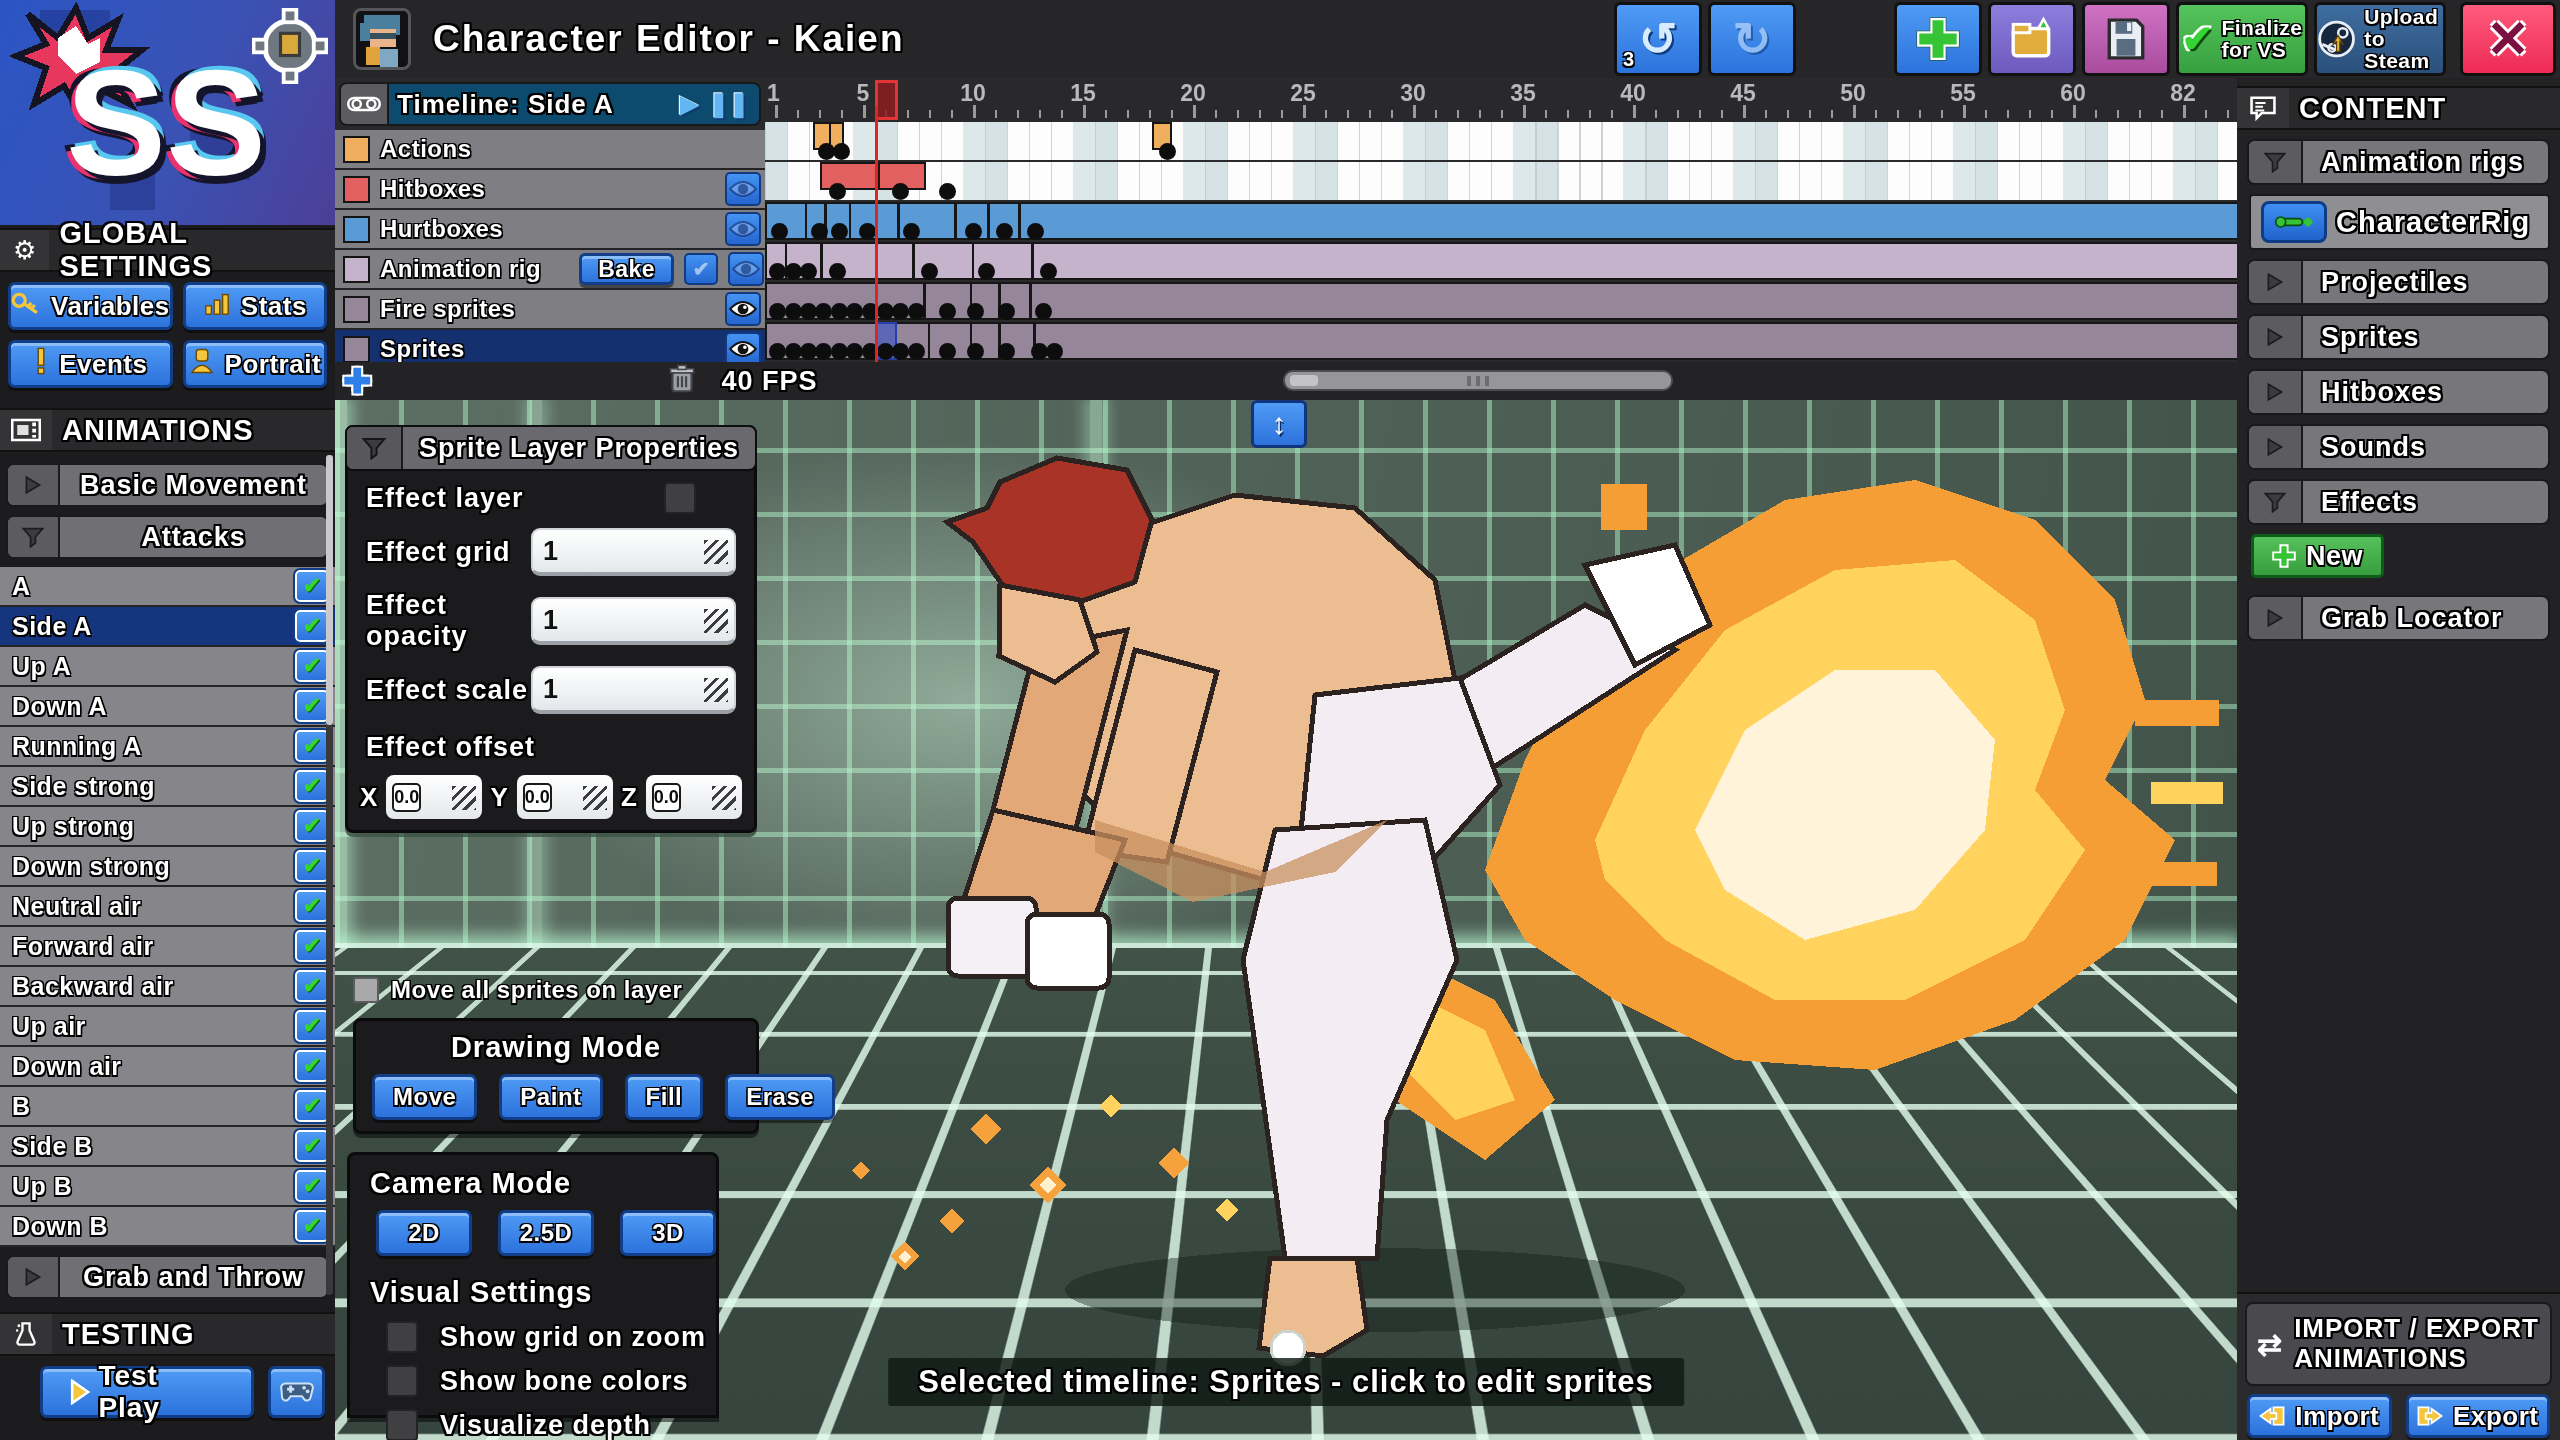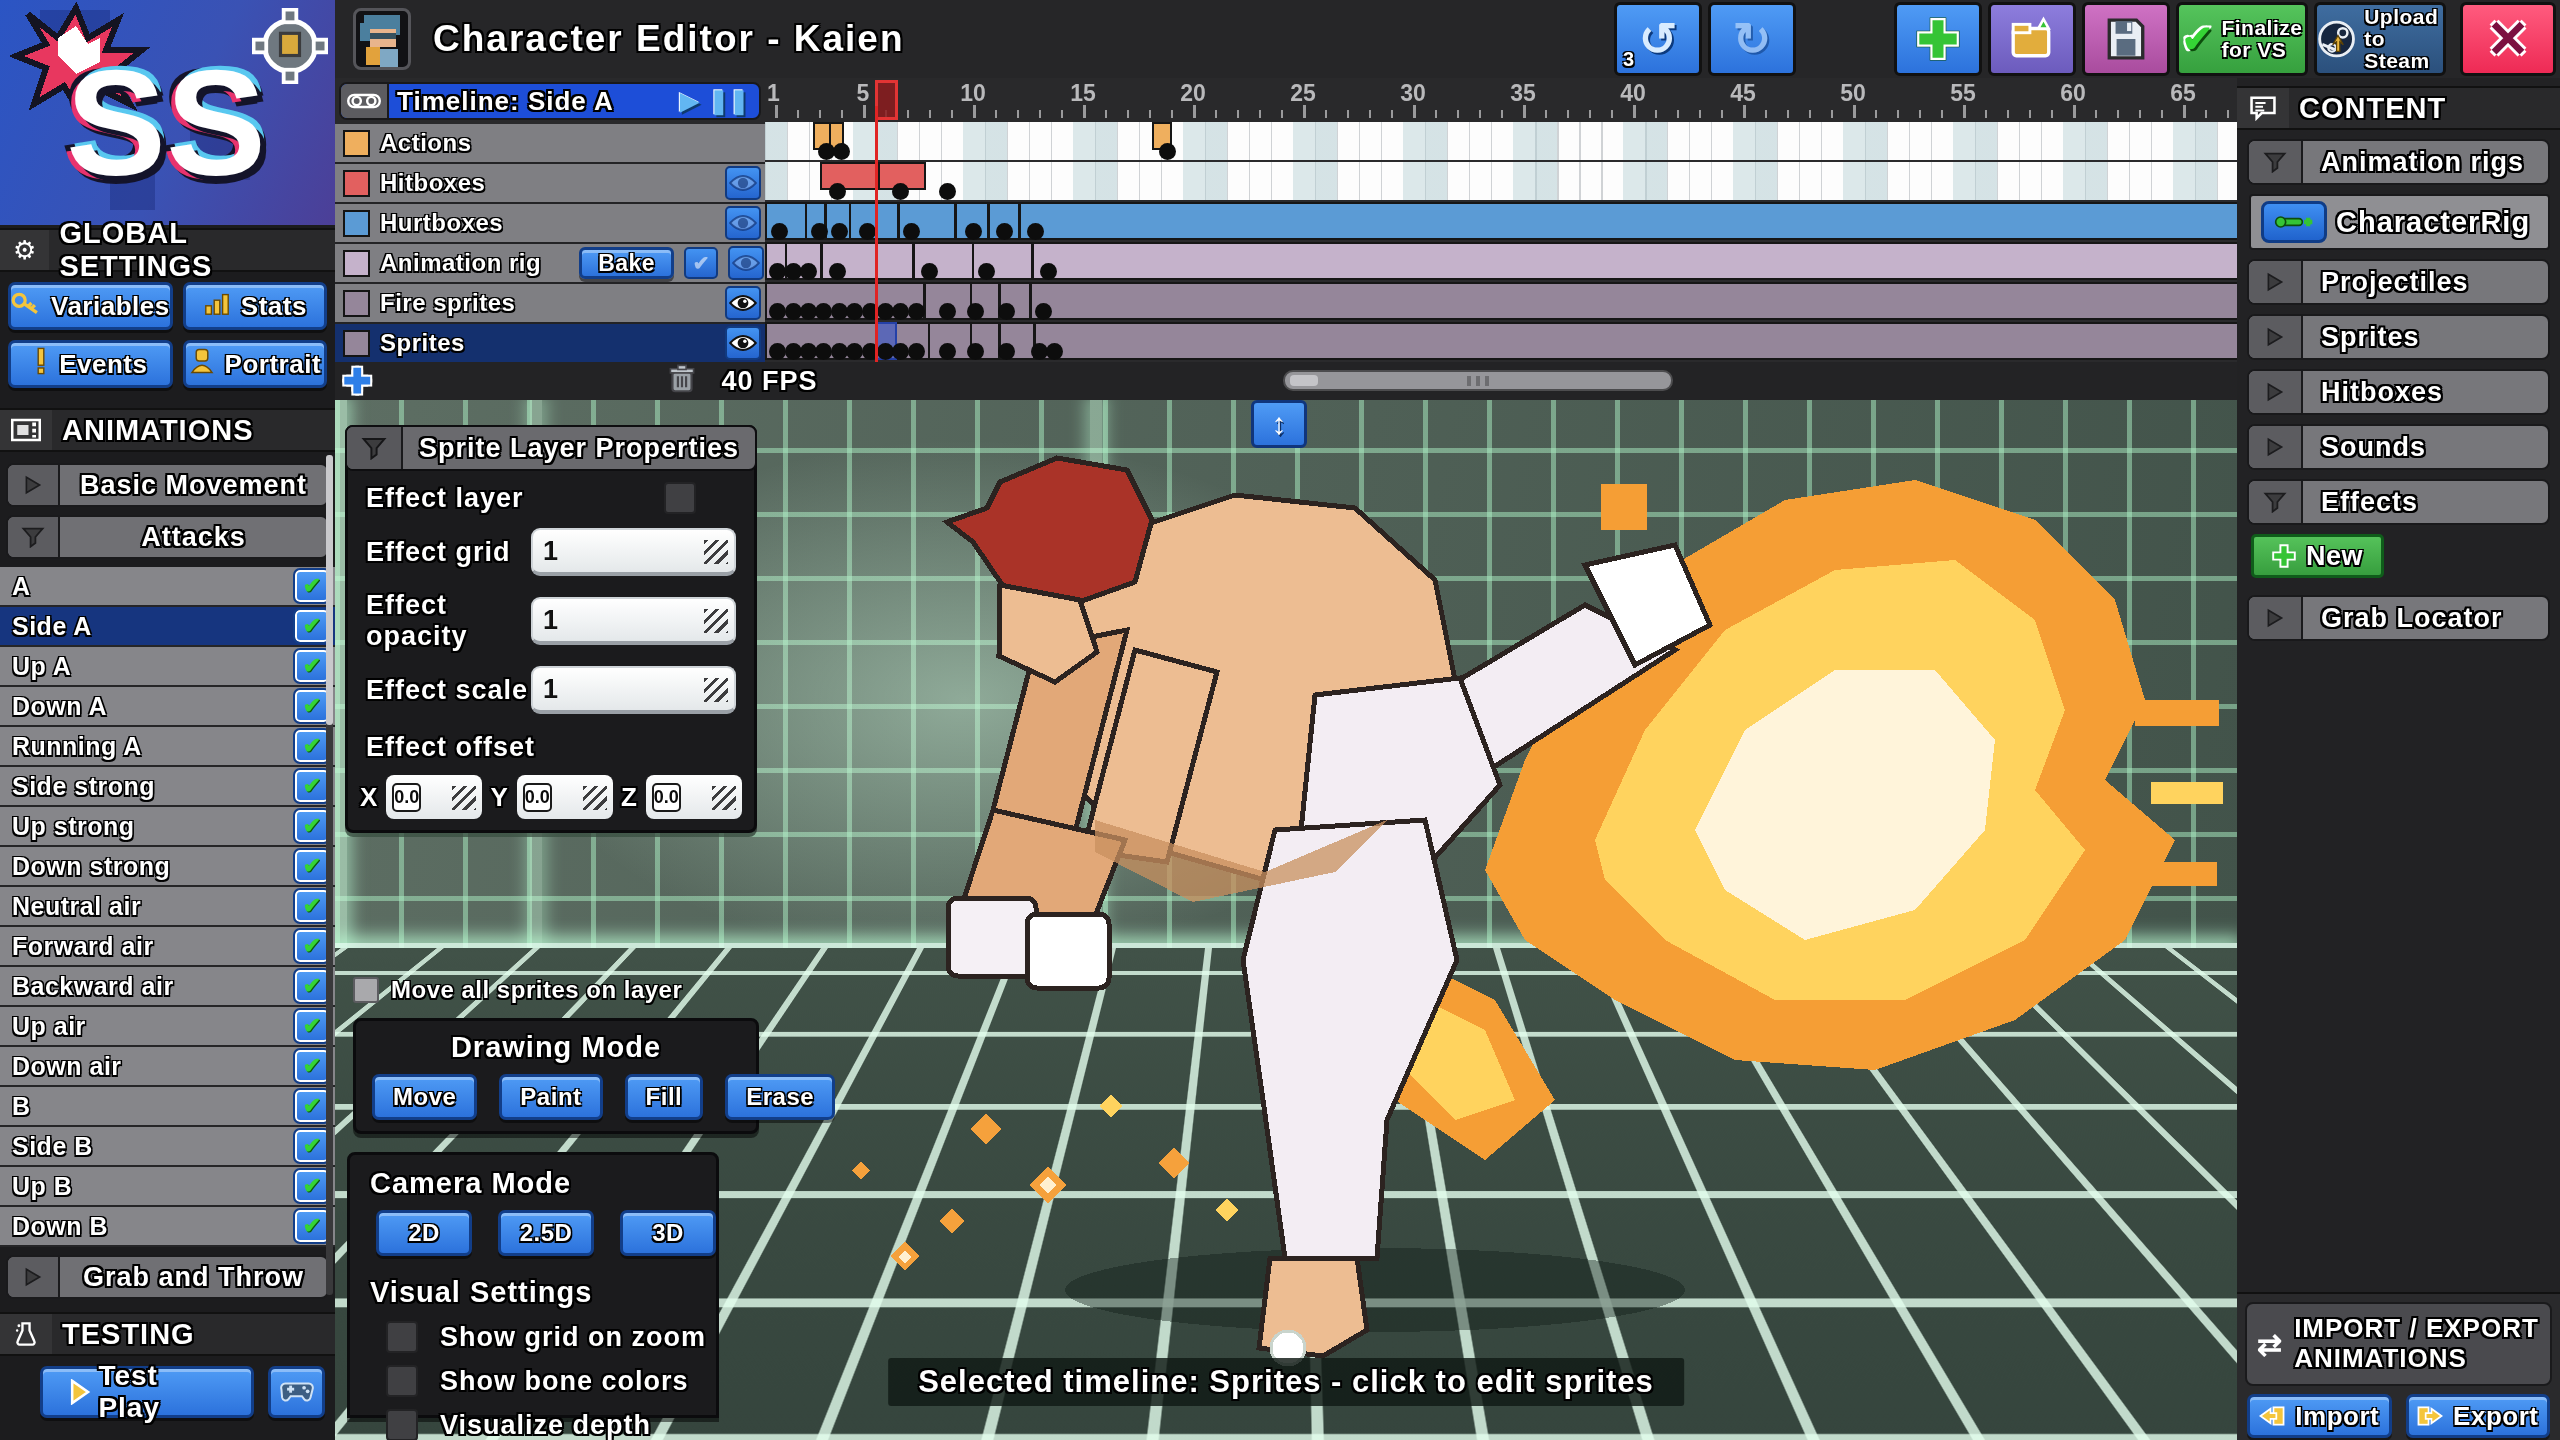--- a/index.html
+++ b/index.html
@@ -55,21 +55,21 @@
   .tb-magenta{background:linear-gradient(#cf72c4,#a94c9e);}
   .tb-green{background:linear-gradient(#55c45c,#36a03e);}
   .tb-steam{background:linear-gradient(#3f6da0,#2b507c);}
   .tb-red{background:linear-gradient(#ff5b7e,#ee2a55);}
   .tb-wide{width:132px;flex-direction:row;gap:8px;}
   .tb-2line{display:flex;flex-direction:column;line-height:1.05;font-size:21px;text-align:left;}
   .undo-glyph{font-size:46px;font-weight:bold;color:#d9ecff;text-shadow:2px 2px 0 #0c3a7e;}
   #undo-badge{position:absolute;left:6px;bottom:2px;font-size:20px;}
   
   #tl-names{position:absolute;left:0;top:0;width:430px;height:322px;}
-  #tl-headbar{display:flex;align-items:center;background:#1d4ed8;border:2px solid #19191b;border-radius:8px;margin:4px;height:38px;overflow:hidden;}
+  #tl-headbar{display:flex;align-items:center;background:#0c4a6e;border:2px solid #19191b;border-radius:8px;margin:4px;height:44px;overflow:hidden;}
   #tl-headbar .group-ico{width:48px;}
   #tl-title{flex:1;font-size:26px;padding-left:8px;}
   .transport{font-size:24px;color:#62b6f2;font-weight:bold;text-shadow:2px 2px 0 #0e3a6e,-1px -1px 0 #fff;margin-right:10px;cursor:pointer;}
   .trk-row{display:flex;align-items:center;height:40px;background:#7f7f83;border-bottom:2px solid #232325;padding:0 4px 0 8px;gap:10px;}
   .trk-row.selected{background:#14306e;}
   .trk-swatch{width:27px;height:27px;border:2px solid #141414;flex:none;}
   .trk-label{flex:1;font-size:24px;white-space:nowrap;}
   .eye-btn{width:36px;height:34px;border-radius:5px;background:linear-gradient(#4393f2,#2565cf);border:2px solid #113a80;display:flex;align-items:center;justify-content:center;flex:none;cursor:pointer;}
   .bake-btn{height:32px;padding:0 16px;font-size:23px;border-radius:6px;margin-left:28px;}
   .mini-check{width:34px;height:32px;border-radius:5px;background:linear-gradient(#4393f2,#2565cf);border:2px solid #113a80;color:rgba(255,255,255,.55);
@@ -583,21 +583,21 @@
         <span class="ruler-num" style="left: 318px;">15</span>
         <span class="ruler-num" style="left: 428px;">20</span>
         <span class="ruler-num" style="left: 538px;">25</span>
         <span class="ruler-num" style="left: 648px;">30</span>
         <span class="ruler-num" style="left: 758px;">35</span>
         <span class="ruler-num" style="left: 868px;">40</span>
         <span class="ruler-num" style="left: 978px;">45</span>
         <span class="ruler-num" style="left: 1088px;">50</span>
         <span class="ruler-num" style="left: 1198px;">55</span>
         <span class="ruler-num" style="left: 1308px;">60</span>
-        <span class="ruler-num" style="left: 1418px;">65</span>
+        <span class="ruler-num" style="left: 1418px;">82</span>
         <div id="playhead-box" style="left: 110px;"></div>
       </div>
     <div id="rows-bg"></div>
     <div id="track-grid-rows" class="abs" style="left:0;top:44px;width:1472px;height:240px">
         <div class="grid-row" style="top: 0px;">
           <div class="kspan cell" style="left: 48.4px; width: 30.8px; background: rgb(239, 175, 94);"></div>
           <div class="kcut" style="left: 63.8px; top: 0px; height: 28px;"></div>
           <div class="kspan cell" style="left: 387.2px; width: 19.8px; background: rgb(239, 175, 94);"></div>
           <div class="kdot" style="left: 52.6px; top: 21px;"></div>
           <div class="kdot" style="left: 68px; top: 21px;"></div>

